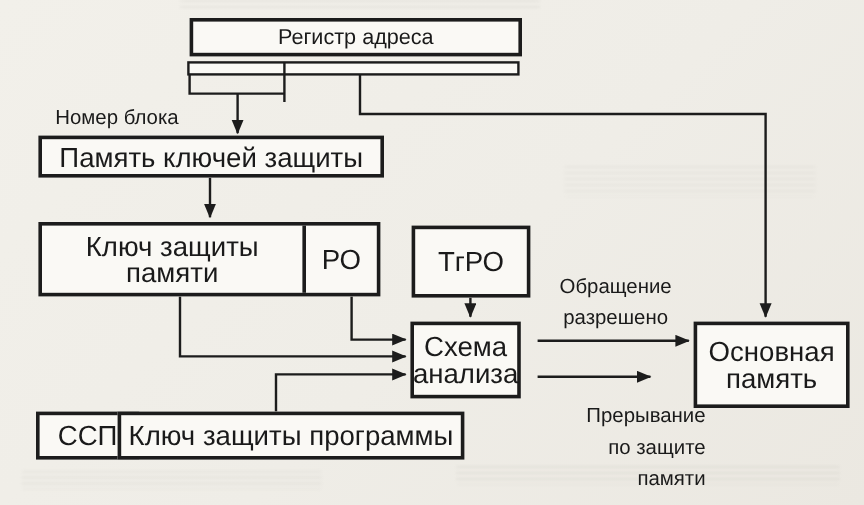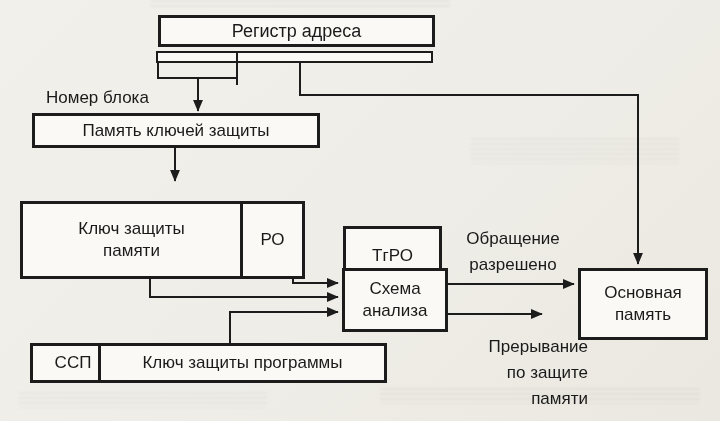--- a/index.html
+++ b/index.html
@@ -15,21 +15,21 @@
     background:linear-gradient(135deg,#f2f0ea 0%, #efede7 55%, #ebe8e1 100%);
     font-family:"Liberation Sans","DejaVu Sans",sans-serif;
     color:var(--text);
     overflow:hidden;
   }
   .box{
     position:absolute;
     border:3px solid var(--line);
     background:var(--box-fill);
     display:flex;align-items:center;justify-content:center;
-    font-size:17px;line-height:22px;
+    font-size:23px;line-height:22px;
     text-align:center;
     white-space:pre-line;
     box-sizing:border-box;
   }
   .split{display:flex;align-items:stretch;padding:0;}
   .split .cell{
     display:flex;align-items:center;justify-content:center;
     white-space:pre-line;text-align:center;
   }
   .split .cell.right{border-left:3px solid var(--line);}
@@ -86,29 +86,29 @@
       <line x1="448" y1="284" x2="574" y2="284" marker-end="url(#arr)"></line>
 
       <line x1="448" y1="314" x2="542" y2="314" marker-end="url(#arr)"></line>
     </g>
   </svg>
 
   <div class="box" style="left:158px;top:15px;width:277px;height:32px;font-size:18px;">Регистр адреса</div>
 
   <div class="box" style="left:32px;top:113px;width:288px;height:35px;">Память ключей защиты</div>
 
-  <div class="box split" style="left:20px;top:185px;width:285px;height:78px;margin-top:16px;">
+  <div class="box split" style="left:32px;top:185px;width:285px;height:62px;">
     <div class="cell" style="flex:1;">Ключ защиты
 памяти</div>
     <div class="cell right" style="width:59px;">РО</div>
   </div>
 
-  <div class="box" style="left:343px;top:188px;width:99px;height:60px;margin-top:38px;">ТгРО</div>
+  <div class="box" style="left:343px;top:188px;width:99px;height:60px;">ТгРО</div>
 
-  <div class="box" style="left:342px;top:268px;width:106px;height:64px;">Схема
+  <div class="box" style="left:342px;top:268px;width:92px;height:64px;">Схема
 анализа</div>
 
   <div class="box" style="left:30px;top:343px;width:86px;height:40px;">ССП</div>
 
   <div class="box" style="left:98px;top:343px;width:289px;height:40px;">Ключ защиты программы</div>
 
   <div class="box" style="left:578px;top:268px;width:130px;height:72px;">Основная
 память</div>
 
   <div class="lbl" style="left:448px;top:226px;width:130px;text-align:center;">Обращение

